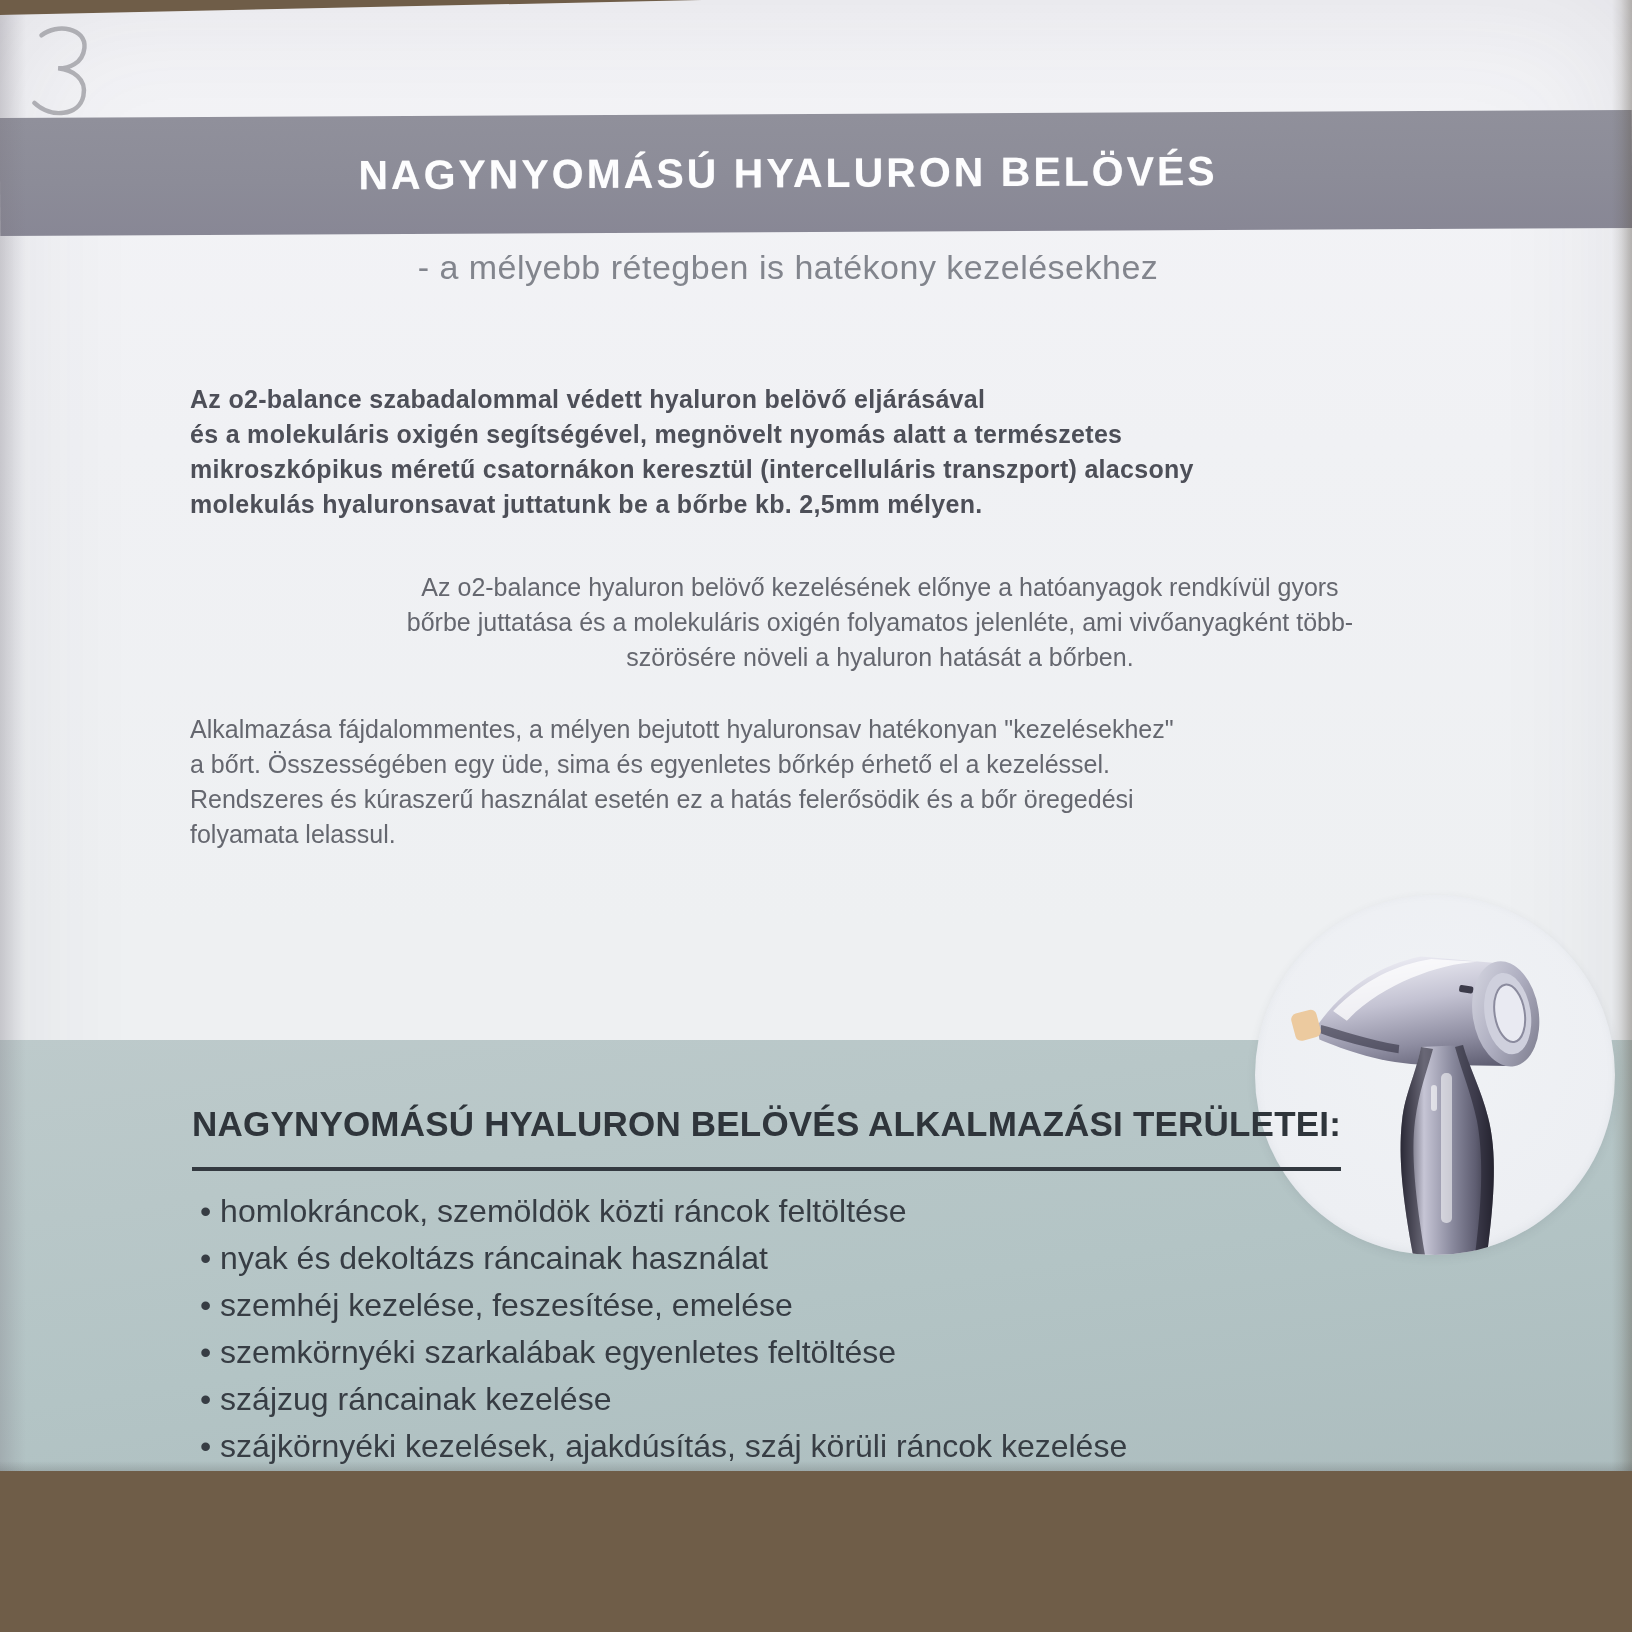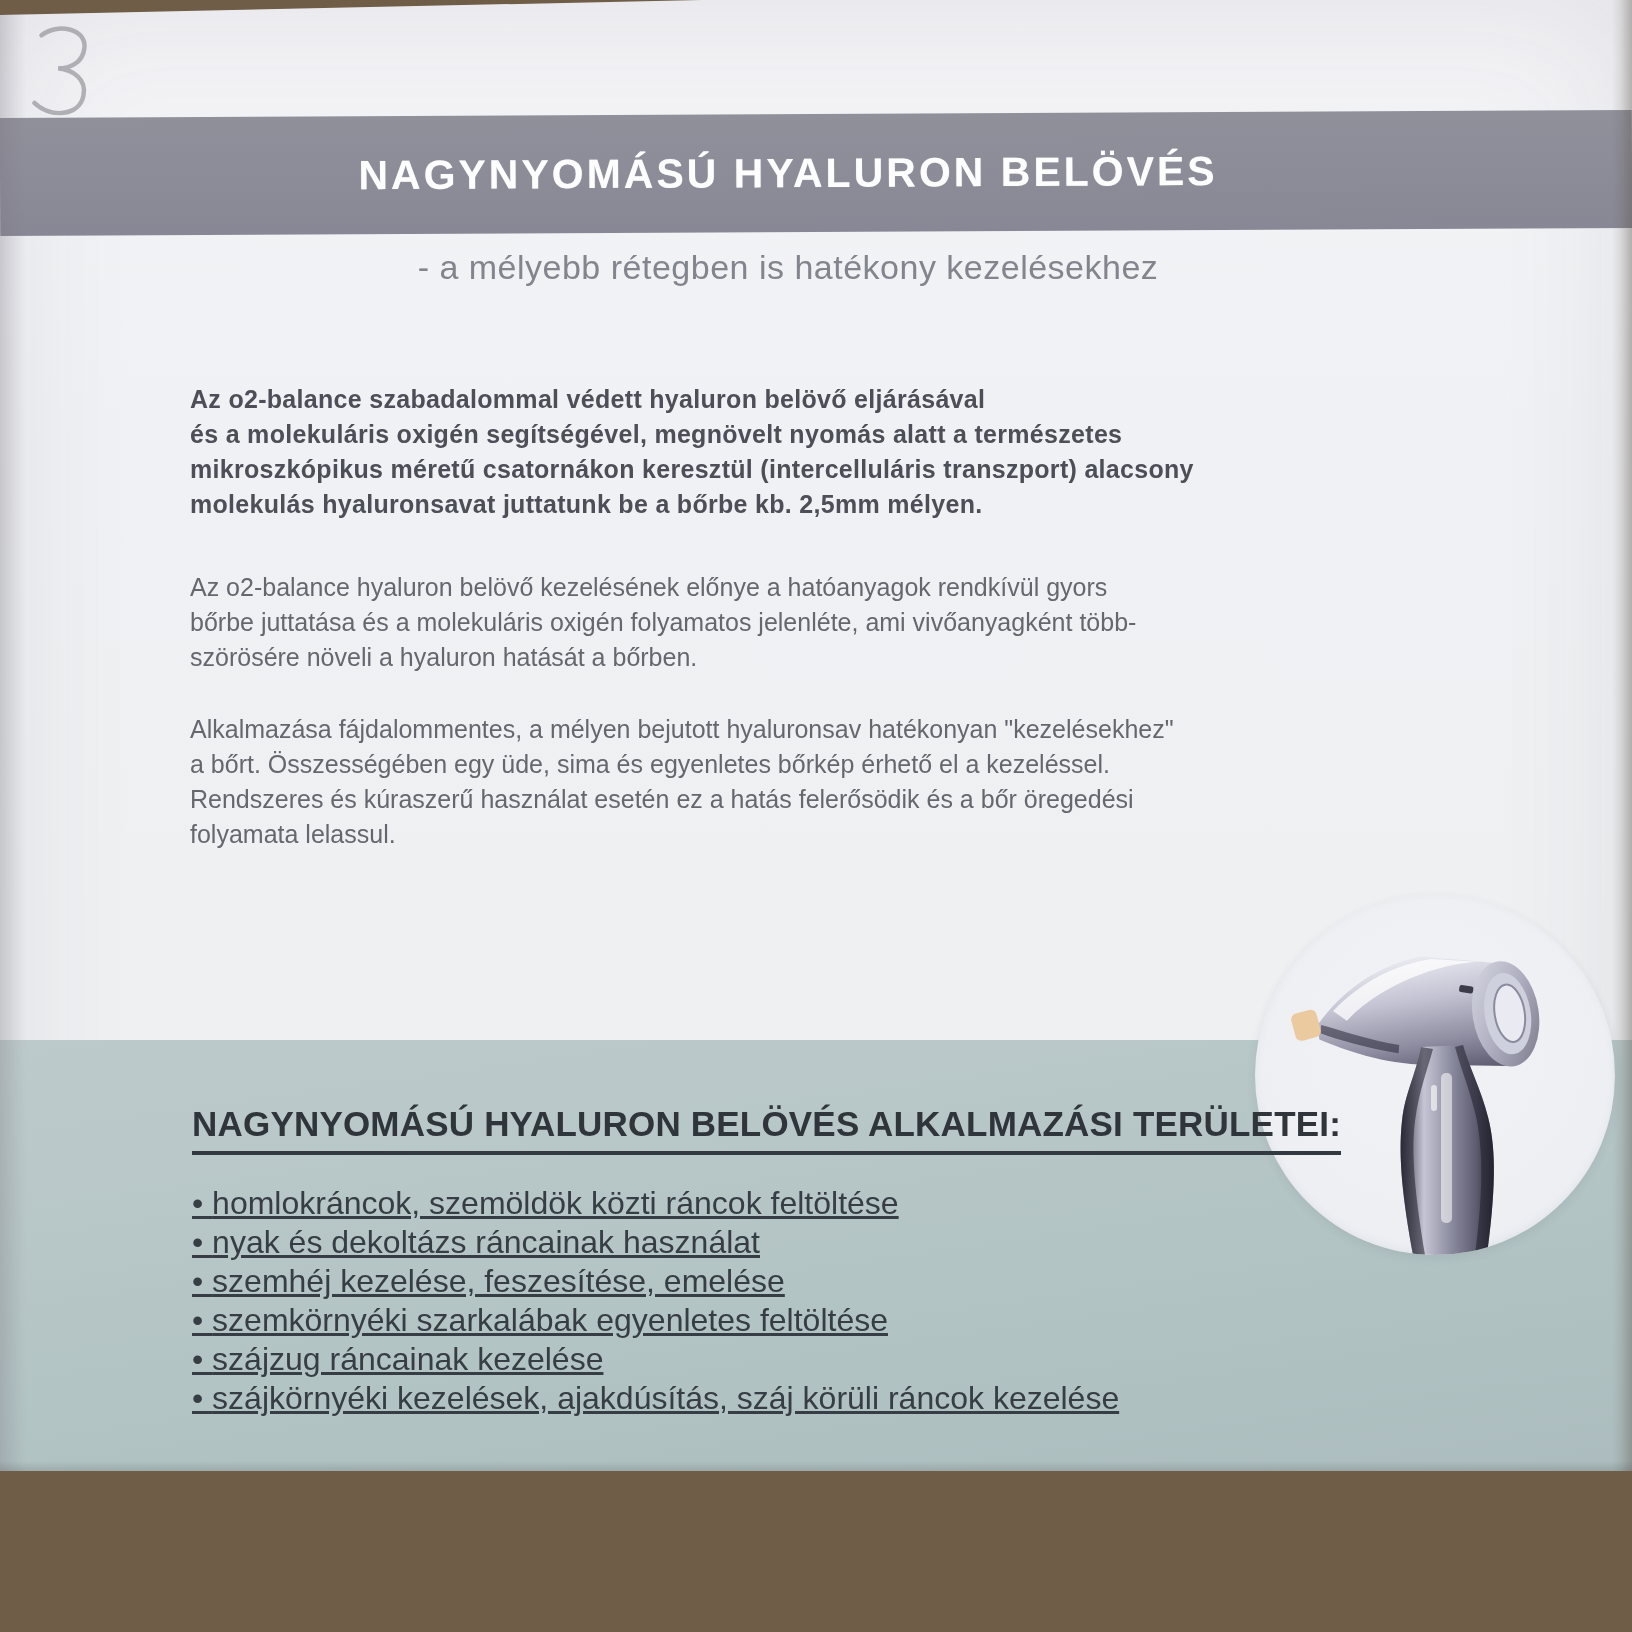--- a/index.html
+++ b/index.html
@@ -53,48 +53,48 @@
     position:absolute;left:0;top:248px;width:1632px;
     text-align:center;color:#82858d;font-size:34px;letter-spacing:.5px;
     transform:translateX(-28px);
   }
   
   .para{
     position:absolute;left:190px;width:1380px;
     font-size:25px;line-height:35px;white-space:pre-line;
   }
   .para.bold{top:382px;font-weight:bold;color:#4d4f58;letter-spacing:.3px;}
-  .para.p2{top:570px;color:#65676f;}
+  .para.p2{top:570px;color:#65676f;text-align:center;}
   .para.p3{top:712px;color:#65676f;}
   
   .teal{
     position:absolute;left:0;top:1040px;width:1632px;height:592px;
     background:linear-gradient(172deg,#bdcacb 0%,#b3c4c5 45%,#a9b9bb 100%);
   }
   
   .device-circle{
     position:absolute;left:1255px;top:895px;width:360px;height:360px;
     border-radius:50%;
     background:radial-gradient(circle at 48% 40%,#f0f2f5 0%,#edeff3 70%,#e4e7ec 100%);
     overflow:hidden;
     box-shadow:0 3px 10px rgba(70,80,85,.10), inset 0 -2px 8px rgba(120,130,140,.08);
   }
   .device-circle svg{position:absolute;left:0;top:0;}
   
   .apps-heading{
     position:absolute;left:192px;top:1104px;
     font-size:35px;font-weight:bold;color:#2f353b;letter-spacing:.2px;
-    padding-bottom:7px;border-bottom:4px solid #333940;
+    padding-bottom:23px;border-bottom:4px solid #333940;
   }
   .apps-list{
     position:absolute;left:192px;top:1184px;width:1250px;
     margin:0;padding:0;list-style:none;
     font-size:32px;line-height:39px;color:#373d44;
   }
-  .apps-list li{margin:0;padding:0;text-decoration:underline;}
+  .apps-list li{margin:8px;padding:0;}
   .apps-list li::before{content:"• ";}
 </style>
 </head>
 <body>
 
 <div class="page">
 
   <svg class="handwritten" viewBox="0 0 70 96">
     <path d="M8,16 C22,2 52,4 52,24 C52,40 38,46 28,47 C42,47 58,54 56,72 C54,92 26,98 8,84" fill="none" stroke="#9a9aa0" stroke-width="4.5" stroke-linecap="round"></path>
   </svg>

